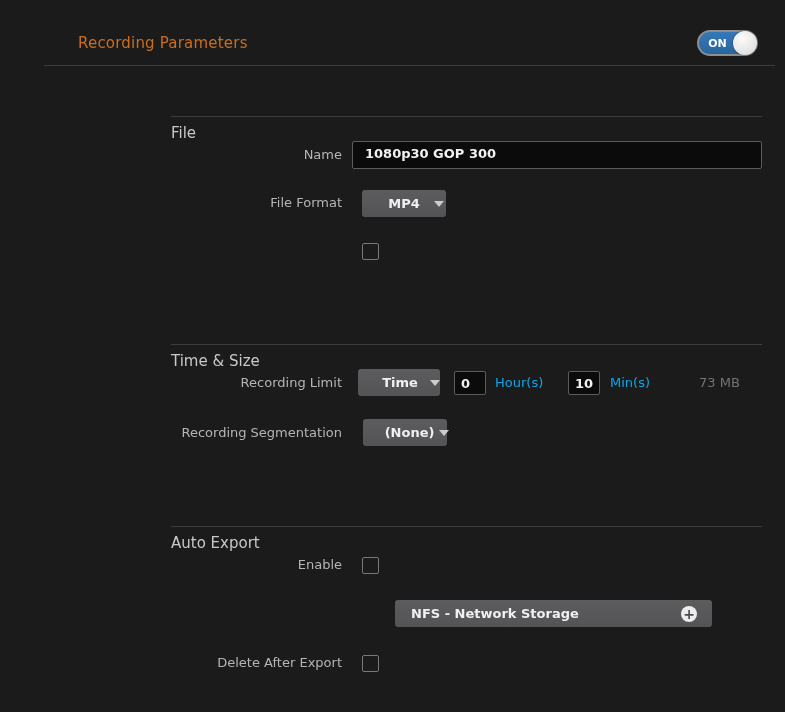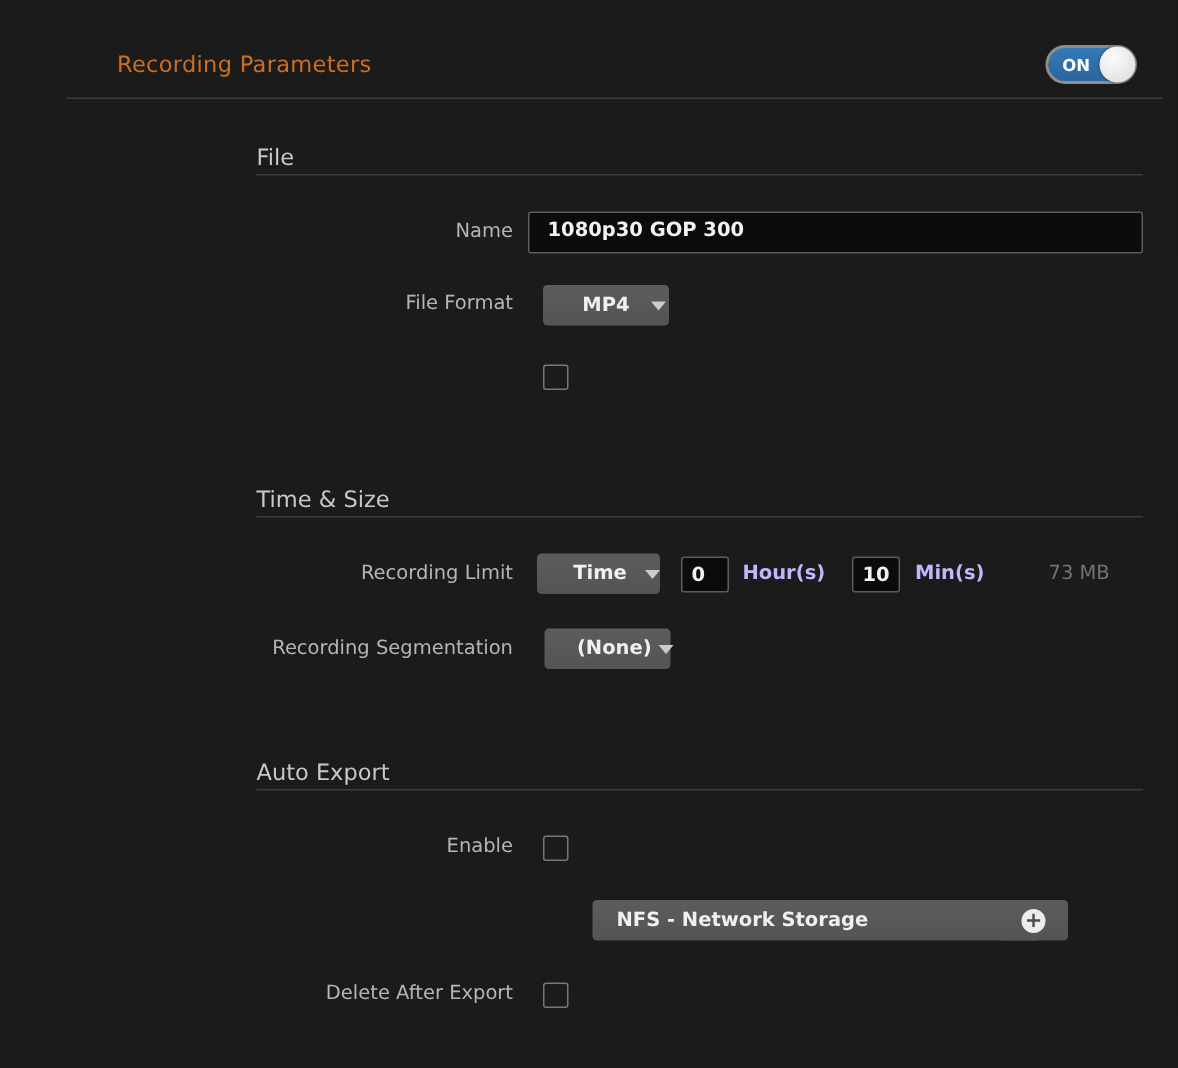--- a/index.html
+++ b/index.html
@@ -35,29 +35,29 @@
     background: radial-gradient(circle at 38% 32%, #fbfbfb, #d9d9d9);
     box-shadow: 0 0 2px rgba(0,0,0,.6);
   }
 
   .divider { position: absolute; height: 1px; background: #3d3d3d; }
   .hdr-divider { left: 44px; top: 65px; width: 731px; }
   .sec-divider { left: 171px; width: 591px; }
 
   .section-heading {
     position: absolute; left: 171px;
-    font-size: 15px; color: #c8c8c8;
+    font-size: 15px; color: #c8c8c8; margin-top: 28px;
   }
 
   .field-label {
     position: absolute; left: 0; width: 342px; text-align: right;
     font-size: 13px; color: #b5b5b5; line-height: 16px;
   }
   .unit-label {
-    position: absolute; font-size: 13px; font-weight: bold; color: #c4b5fd; line-height: 16px;
+    position: absolute; font-size: 13px; font-weight: normal; color: #0ea5e9; line-height: 16px;
   }
   .info-text {
     position: absolute; font-size: 13px; color: #737373; line-height: 16px;
   }
 
   .text-input {
     position: absolute;
     background: #0b0b0b; border: 1px solid #5c5c5c; border-radius: 2px;
     color: #f2f2f2; font-family: "DejaVu Sans", sans-serif;
     font-size: 13px; font-weight: bold; outline: none;

